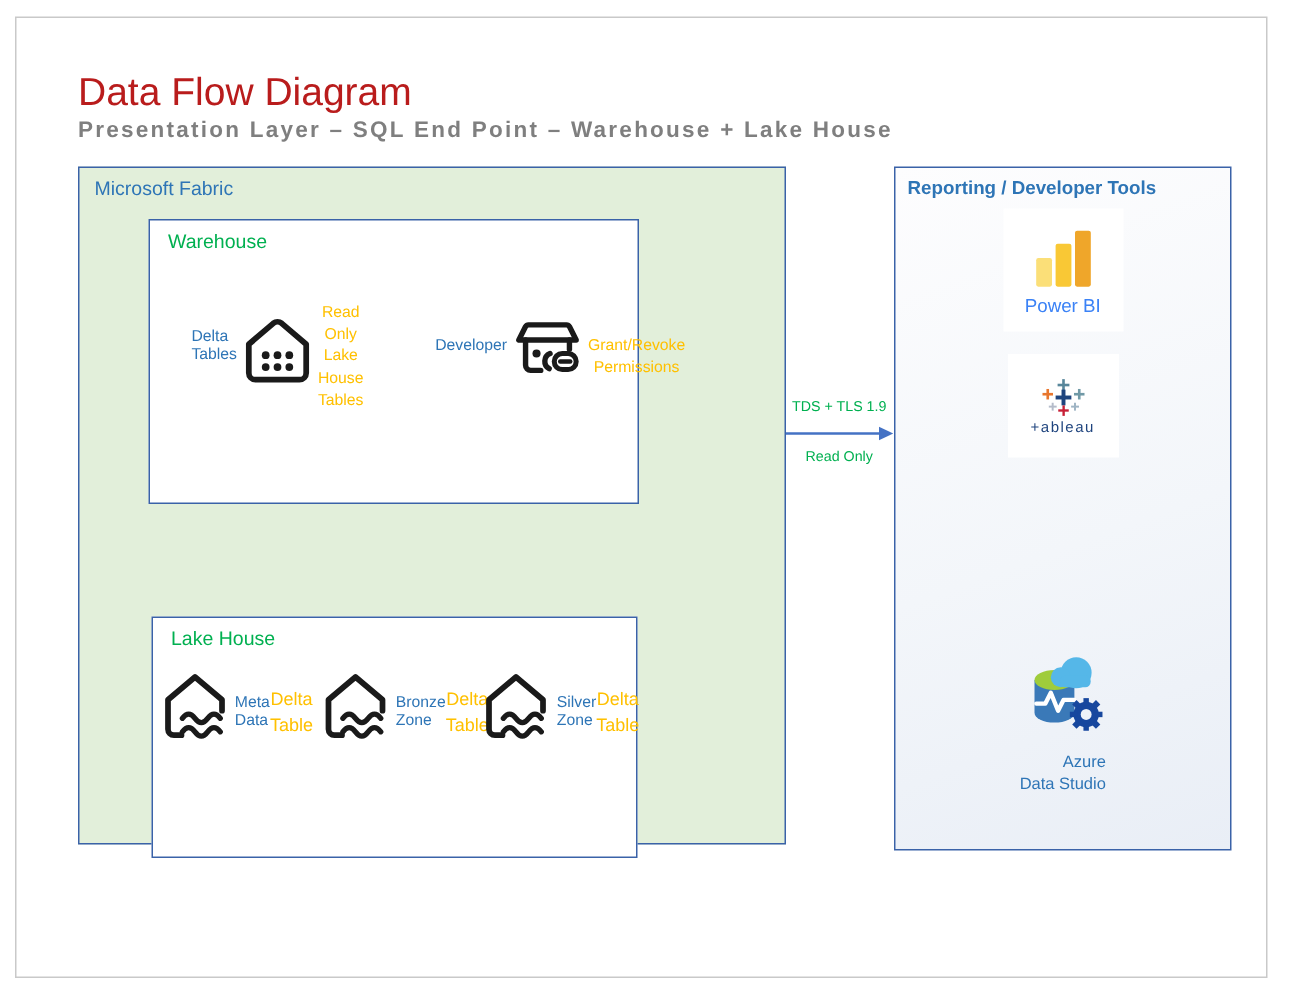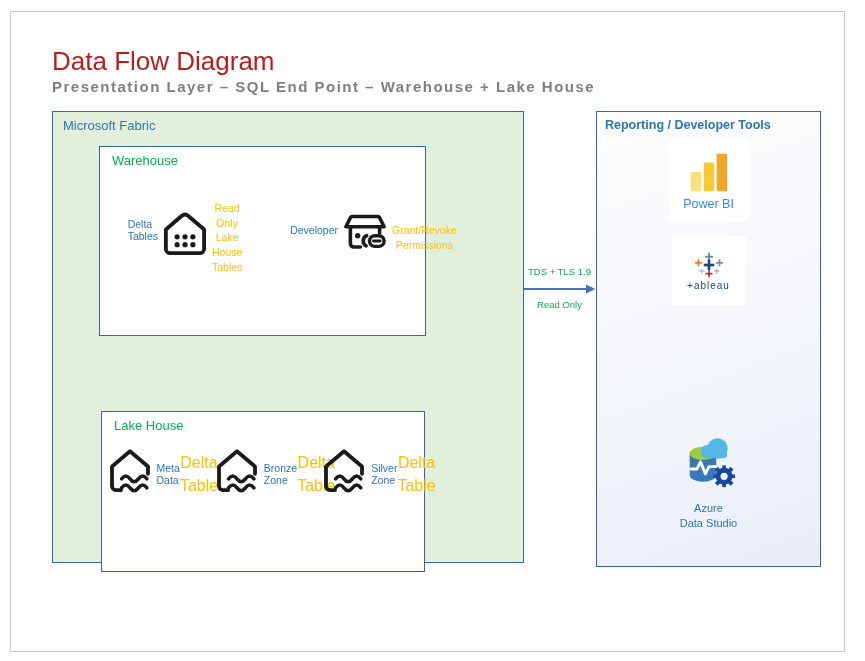--- a/index.html
+++ b/index.html
@@ -20,21 +20,21 @@
   .greenlabel{position:absolute;left:12px;top:6px;font-size:13px;color:#00b050;}
   .itemrow{position:absolute;left:0;right:0;display:flex;justify-content:space-around;}
   .wh-row{top:46px;}
   .lh-row{top:32px;}
   .item{display:flex;flex-direction:row;align-items:center;width:33%;}
   .item-title{font-size:10.5px;color:#2e75b6;}
   .item-note{font-size:10.5px;color:#ffc000;text-align:center;white-space:pre-line;line-height:1.4;}
   .wh-row .item-title{margin-bottom:8px;}
   .wh-row .item-note{margin-top:8px;}
   .lh-row .item-title{margin-top:6px;}
-  .lh-row .item-note{margin-top:7px;font-size:16px;}
+  .lh-row .item-note{margin-top:7px;font-size:12px;}
   
   .v-arrow{position:absolute;left:238px;top:337px;}
   .h-arrow{position:absolute;left:524px;top:283px;}
   .conn-label{position:absolute;width:75px;text-align:center;font-size:9.5px;color:#00b050;}
   .tds{left:522px;top:266px;}
   .readonly{left:522px;top:299px;}
   
   .reporting{position:absolute;left:596px;top:111px;width:225px;height:456px;
              background:linear-gradient(160deg,#fdfdfe 0%,#f3f6fa 55%,#e9eef6 100%);
              border:1.3px solid #3a62a8;box-sizing:border-box;}
@@ -43,21 +43,21 @@
         display:flex;flex-direction:column;align-items:center;}
   .card{background:#fff;display:flex;flex-direction:column;align-items:center;justify-content:center;}
   .pbi-card{top:27px;width:80px;height:82px;}
   .pbi-label{font-size:12.5px;color:#3b82f6;margin-top:2px;}
   .tab-card{top:124px;width:74px;height:69px;}
   .tab-word{font-size:10px;color:#1f447e;letter-spacing:1px;margin-top:1px;}
   .ssms{top:210px;}
   .azure{top:322px;}
   .tool-label{font-size:11px;color:#2e75b6;text-align:center;white-space:pre-line;line-height:1.35;}
   .ssms .tool-label{margin-top:7px;}
-  .azure .tool-label{margin-top:9px;}
+  .azure .tool-label{margin-top:9px;text-align:right;}
   svg{display:block;}
 </style>
 </head>
 <body>
 
 <div class="canvas">
   <div class="frame"></div>
   <div class="title">Data Flow Diagram</div>
   <div class="subtitle">Presentation Layer – SQL End Point – Warehouse + Lake House</div>
 

